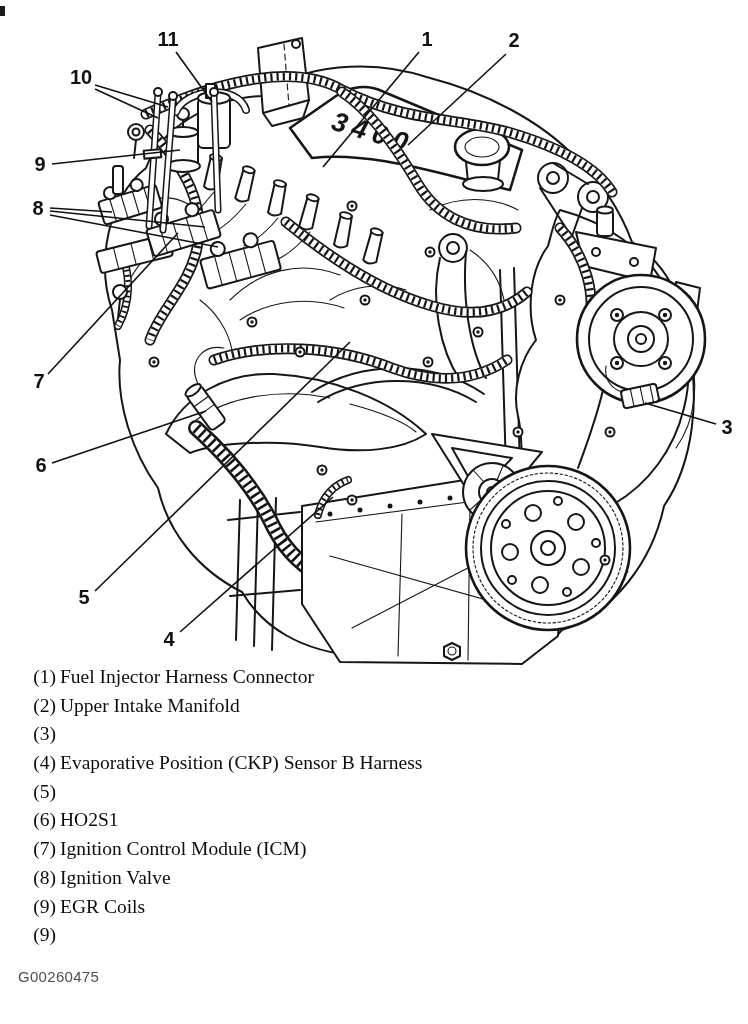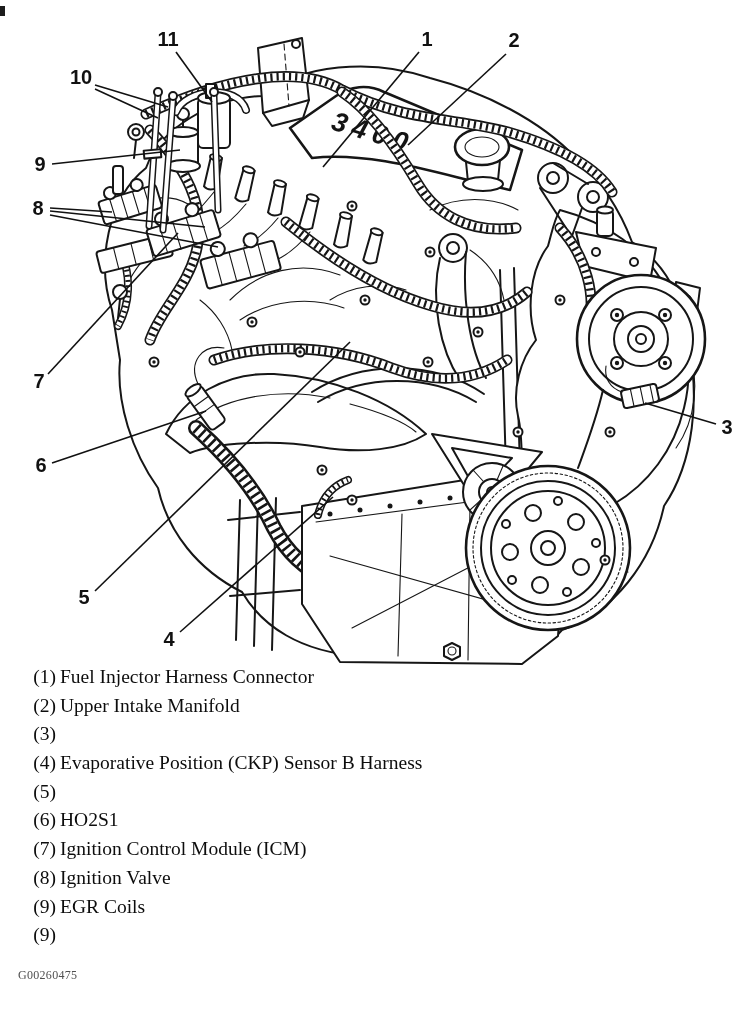--- a/index.html
+++ b/index.html
@@ -27,22 +27,22 @@
   .leader{stroke:#111;stroke-width:1.6;fill:none;}
   .callout-num{font-family:"Liberation Sans",sans-serif;font-weight:bold;font-size:20px;
                fill:#111;text-anchor:middle;}
   .cover-text{font-family:"Liberation Sans",sans-serif;font-weight:bold;font-style:italic;
               font-size:27px;letter-spacing:6px;fill:#141414;}
   
   .legend{position:absolute;left:10px;top:666px;width:730px;}
   .legend-row{display:flex;align-items:baseline;height:28.7px;font-size:19.5px;}
   .legend-num{width:46px;text-align:right;flex:0 0 46px;}
   .legend-label{margin-left:4px;white-space:nowrap;text-align:right;}
-  .fig-code{position:absolute;left:18px;top:968px;font-family:Liberation Serif, serif;
-            font-size:12px;color:#4f4f4f;letter-spacing:.3px;}
+  .fig-code{position:absolute;left:18px;top:968px;font-family:Liberation Sans, sans-serif;
+            font-size:15px;color:#4f4f4f;letter-spacing:.3px;}
   .speck{position:absolute;left:0;top:6px;width:5px;height:10px;background:#1c1c1c;}
 </style>
 </head>
 <body>
 
 <div class="speck"></div>
 
 <div class="diagram-wrap">
 <svg viewBox="0 0 748 666" width="748" height="666">
 

